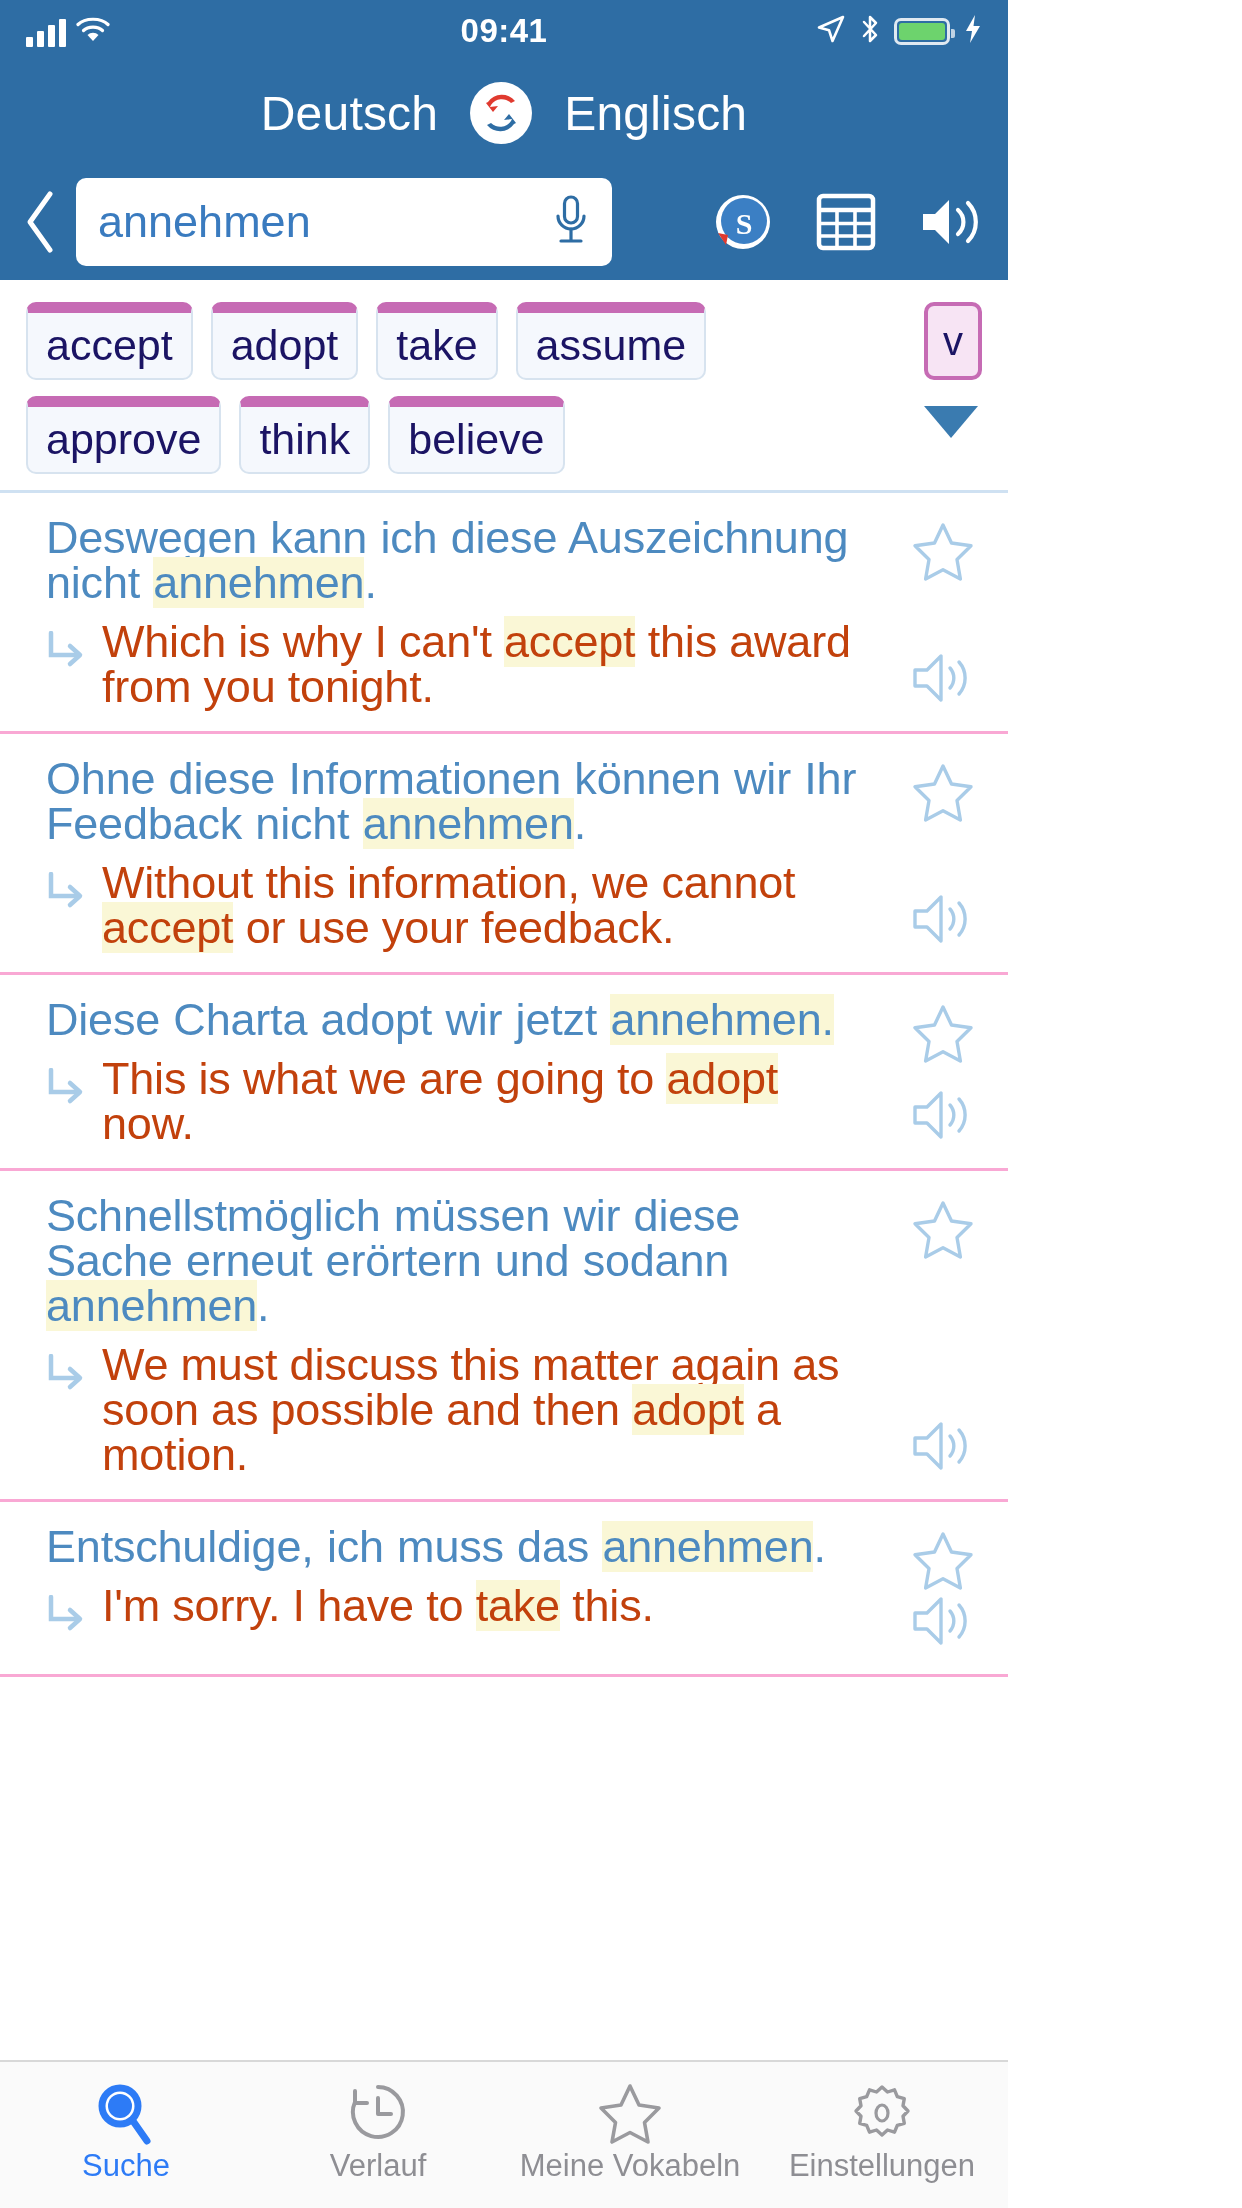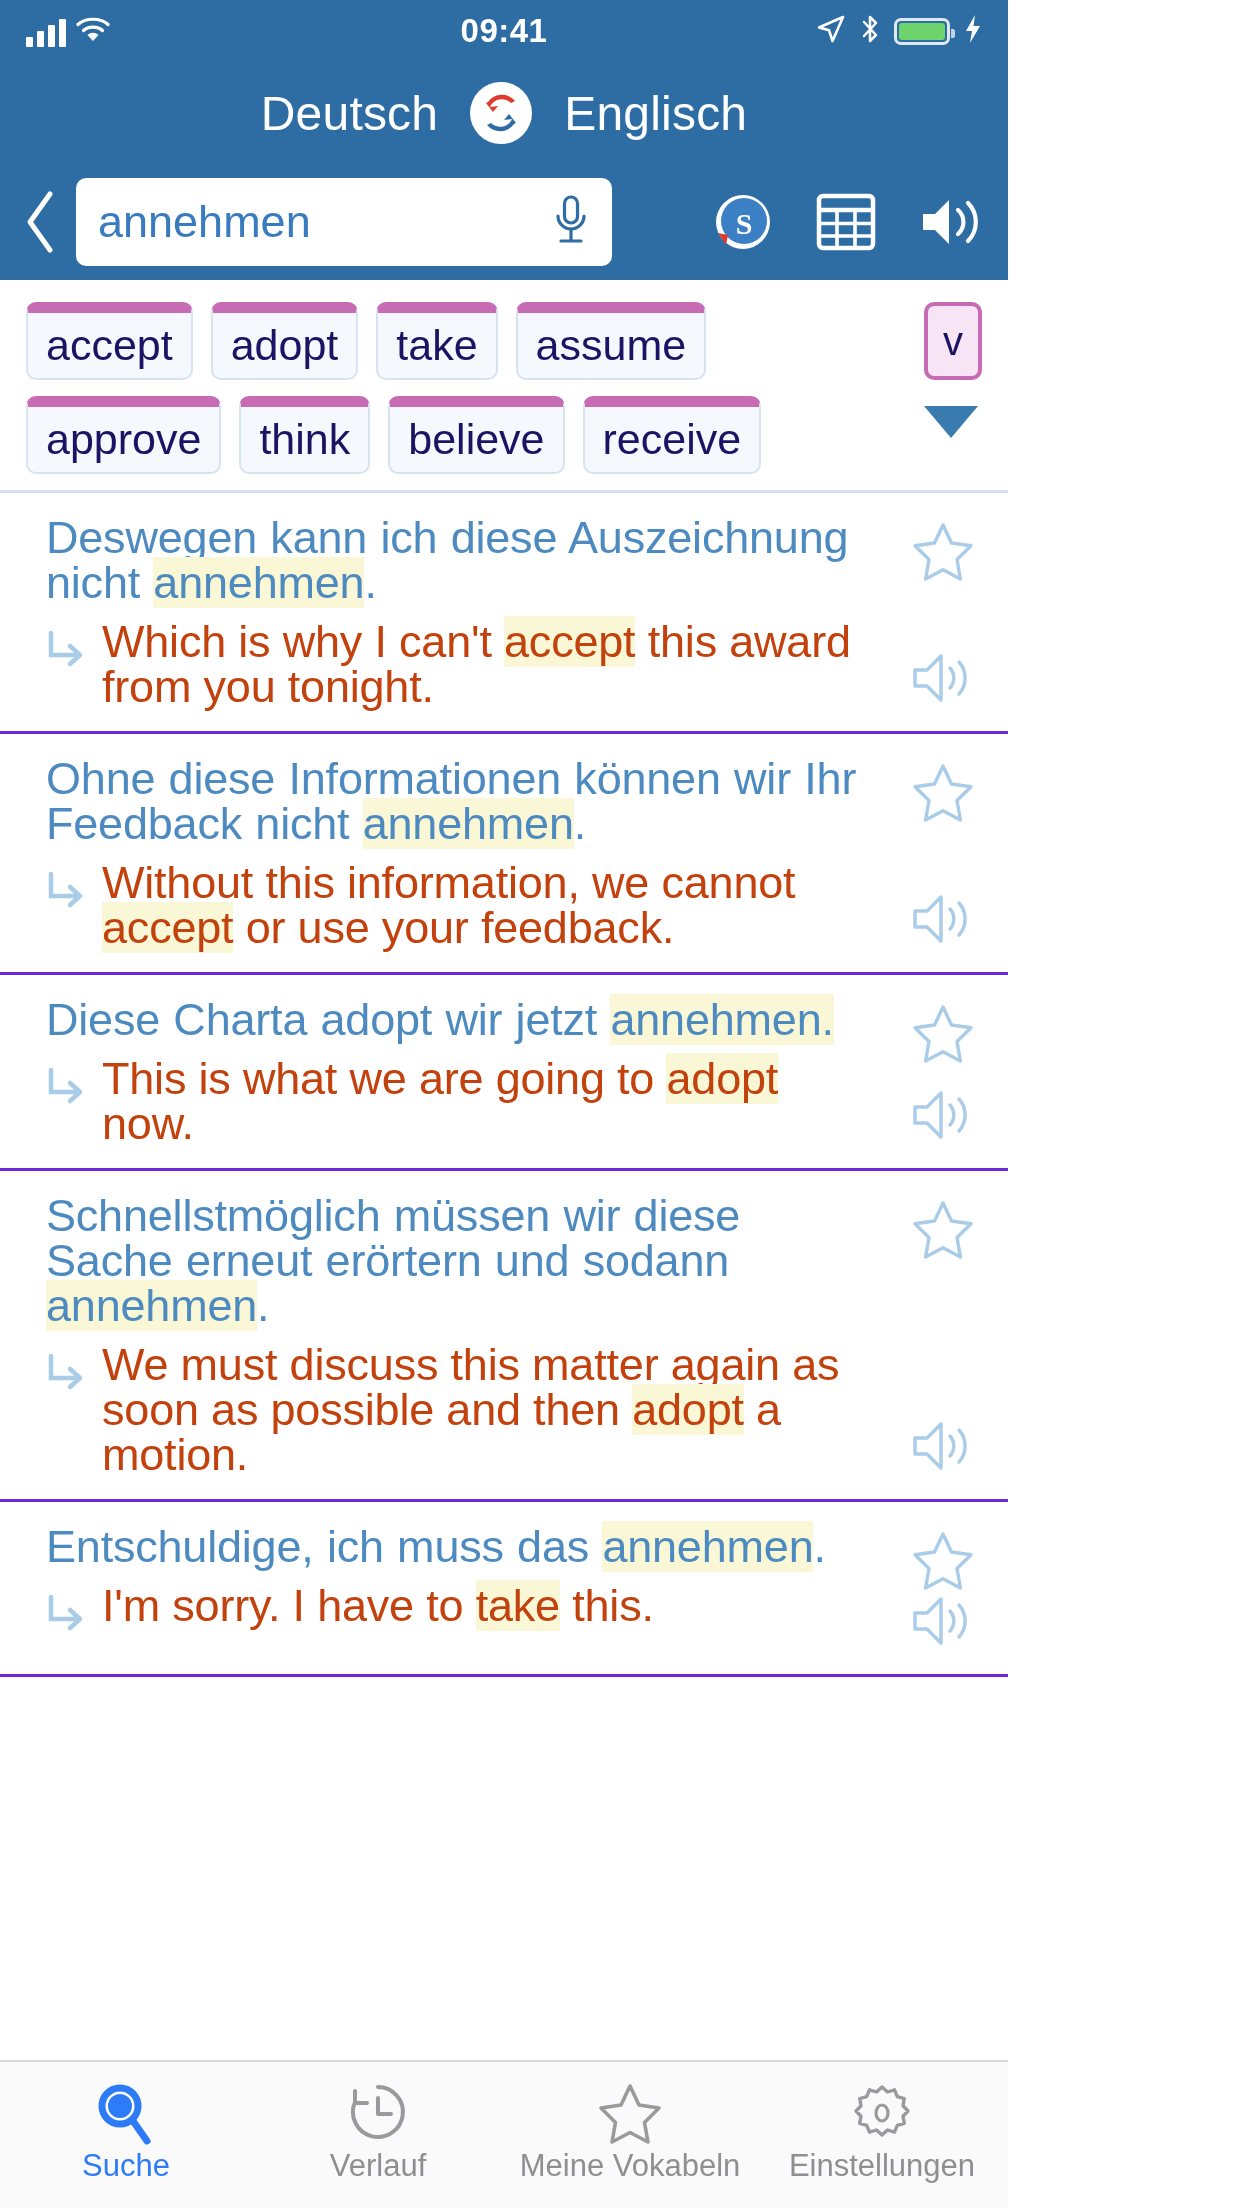--- a/index.html
+++ b/index.html
@@ -193,21 +193,21 @@
   }
 
   
   .results {
     flex: 1 1 auto;
     overflow: hidden;
     background: #ffffff;
   }
   .result {
     display: flex;
-    border-bottom: 3px solid #6d28d9;
+    border-bottom: 3px solid #f9a8d4;
     padding: 22px 0 22px 0;
     position: relative;
   }
   .result-body {
     flex: 1 1 auto;
     padding-left: 46px;
     padding-right: 10px;
     min-width: 0;
   }
   .src-line {
@@ -382,21 +382,20 @@
 
   <div class="chips-section">
     <div class="chips-wrap">
       <div class="chip">accept</div>
       <div class="chip">adopt</div>
       <div class="chip">take</div>
       <div class="chip">assume</div>
       <div class="chip">approve</div>
       <div class="chip">think</div>
       <div class="chip">believe</div>
-      <div class="chip">receive</div>
     </div>
     <div class="chip-v">v</div>
     <div class="expand-arrow"></div>
   </div>
 
   <div class="results">
 
     <div class="result">
       <div class="result-body">
         <div class="src-line"><span>Deswegen kann ich diese Auszeichnung nicht </span><span class="hl">annehmen</span><span>.</span></div>

